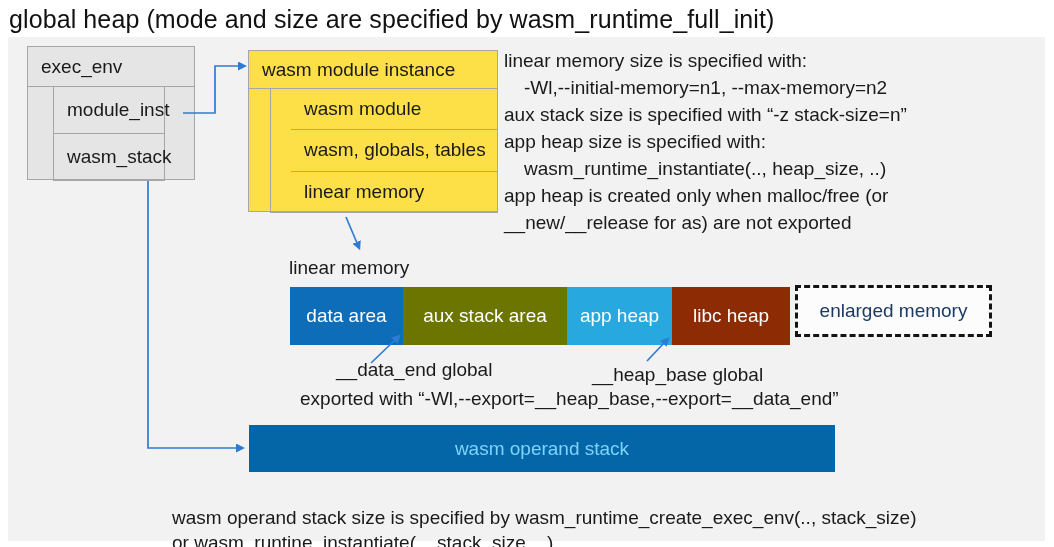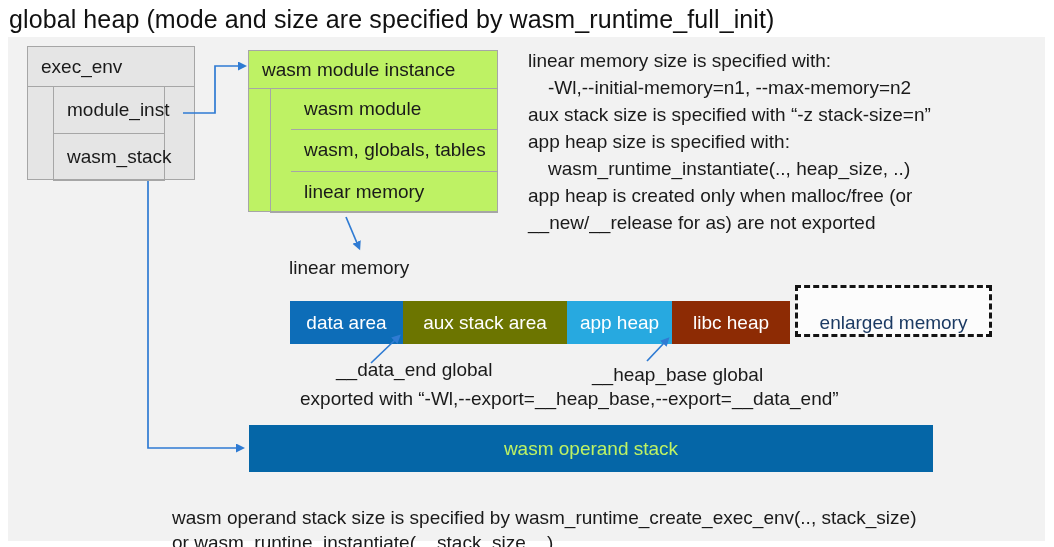--- a/index.html
+++ b/index.html
@@ -23,41 +23,41 @@
   .struct-row:last-child { border-bottom:none; }
 
   .exec-env { left:27px; top:46px; width:168px; height:134px; background:#fcd8c4; }
   .exec-env .struct-inner { left:25px; top:40px; width:112px; height:94px; }
 
   .module-instance { left:248px; top:50px; width:250px; height:162px; background:#fdf1cf; }
   .module-instance .struct-title { height:38px; }
   .module-instance .struct-inner { left:21px; top:38px; width:228px; height:124px;padding-left:20px; }
 
   
-  .notes { position:absolute; left:528px; top:47px; line-height:27px; white-space:nowrap; }
+  .notes { position:absolute; left:504px; top:47px; line-height:27px; white-space:nowrap; }
   .note-line.indent { padding-left:20px; }
 
   
   .lm-label { position:absolute; left:289px; top:257px; }
-  .mem-bar { position:absolute; left:290px; top:301px; height:43px; display:flex; }
+  .mem-bar { position:absolute; left:290px; top:287px; height:58px; display:flex; }
   .mem-seg { height:100%; display:flex; align-items:center; justify-content:center;
              color:#ffffff; white-space:nowrap; }
   .seg-0 { width:113px; } .seg-1 { width:164px; } .seg-2 { width:105px; } .seg-3 { width:118px; }
 
   .enlarged-box { position:absolute; left:795px; top:285px; width:197px; height:52px;
                   background:#fcfcfc; border:3px dashed #141414;
-                  display:flex; align-items:flex-end; justify-content:center; }
+                  display:flex; align-items:center; justify-content:center; }
 
   .ann-data-end  { position:absolute; left:336px; top:359px; }
   .ann-heap-base { position:absolute; left:592px; top:364px; }
   .ann-export    { position:absolute; left:300px; top:388px; white-space:nowrap; }
 
   
-  .operand-bar { position:absolute; left:249px; top:425px; width:684px; height:47px;
-                 display:flex; align-items:center; justify-content:center; color:#bef264; }
+  .operand-bar { position:absolute; left:249px; top:425px; width:586px; height:47px;
+                 display:flex; align-items:center; justify-content:center; color:#7dd3fc; }
   .operand-notes { position:absolute; left:172px; top:477px; line-height:25px; white-space:nowrap;margin-top:28px; }
 
   .arrow-layer { position:absolute; left:0; top:0; width:1054px; height:547px;
                  pointer-events:none; }
 </style>
 </head>
 <body>
 
 <div class="page">
 
@@ -66,21 +66,21 @@
   <div class="panel" style="background-color: rgb(242, 242, 242);"></div>
 
   <div class="struct-box exec-env" style="background-color: #e5e5e5;">
     <div class="struct-title">exec_env</div>
     <div class="struct-inner">
       <div class="struct-row">module_inst</div>
       <div class="struct-row">wasm_stack</div>
     </div>
   </div>
 
-  <div class="struct-box module-instance" style="background-color: #bef264;">
+  <div class="struct-box module-instance" style="background-color: #fde047;">
     <div class="struct-title">wasm module instance</div>
     <div class="struct-inner">
       <div class="struct-row">wasm module</div>
       <div class="struct-row">wasm, globals, tables</div>
       <div class="struct-row">linear memory</div>
     </div>
   </div>
 
   <div class="notes">
     <div class="note-line">linear memory size is specified with:</div>

